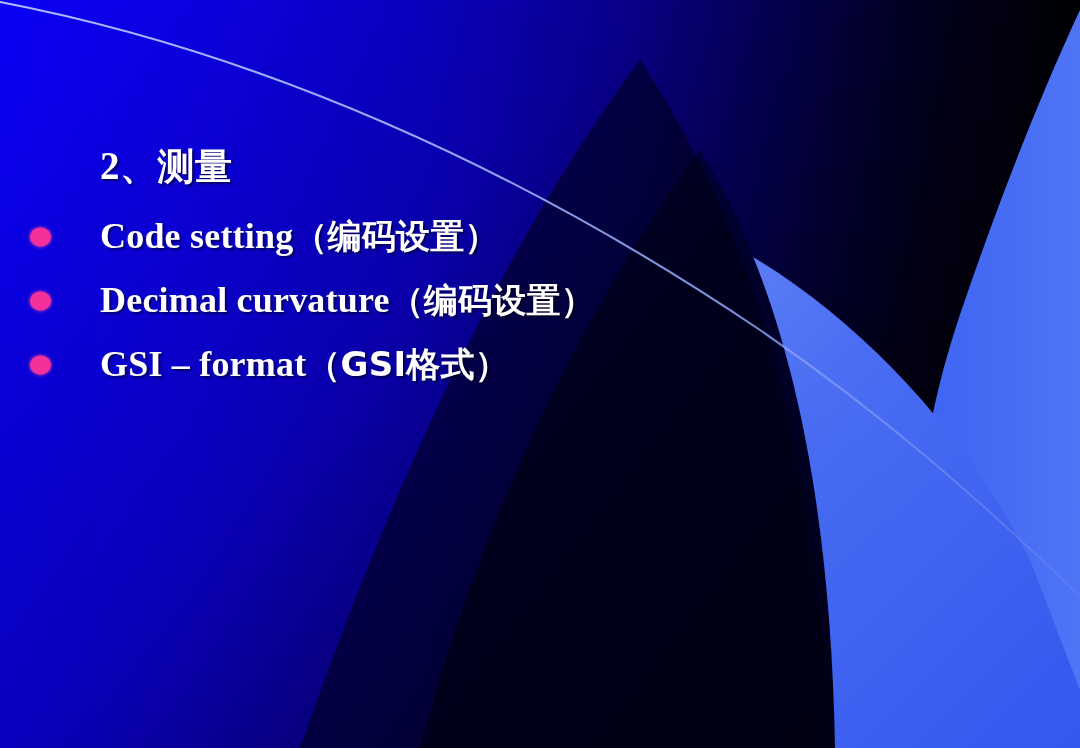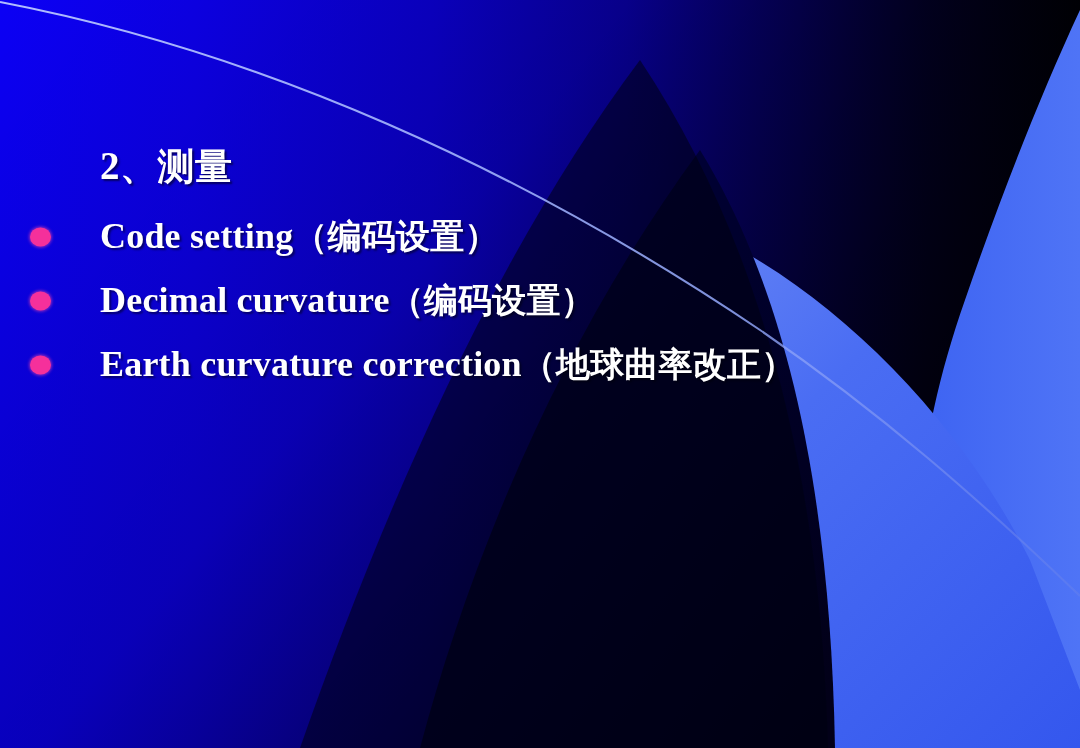--- a/index.html
+++ b/index.html
@@ -194,25 +194,25 @@
         </span>
       </div>
 
       <div class="bullet-row">
         <span class="bullet-dot"></span>
         <span class="bullet-text">
           <span>Decimal  curvature</span><span class="cjk">（编码设置）</span>
         </span>
       </div>
 
-
       <div class="bullet-row">
         <span class="bullet-dot"></span>
         <span class="bullet-text">
-          <span>Earth curvature  correction</span><span class="cjk">（地球曲率改正）</span>
+          <span>GSI – format</span><span class="cjk">（GSI格式）</span>
         </span>
       </div>
 
+
     </div>
   </div>
 
 
 </div>
 
 </body></html>

